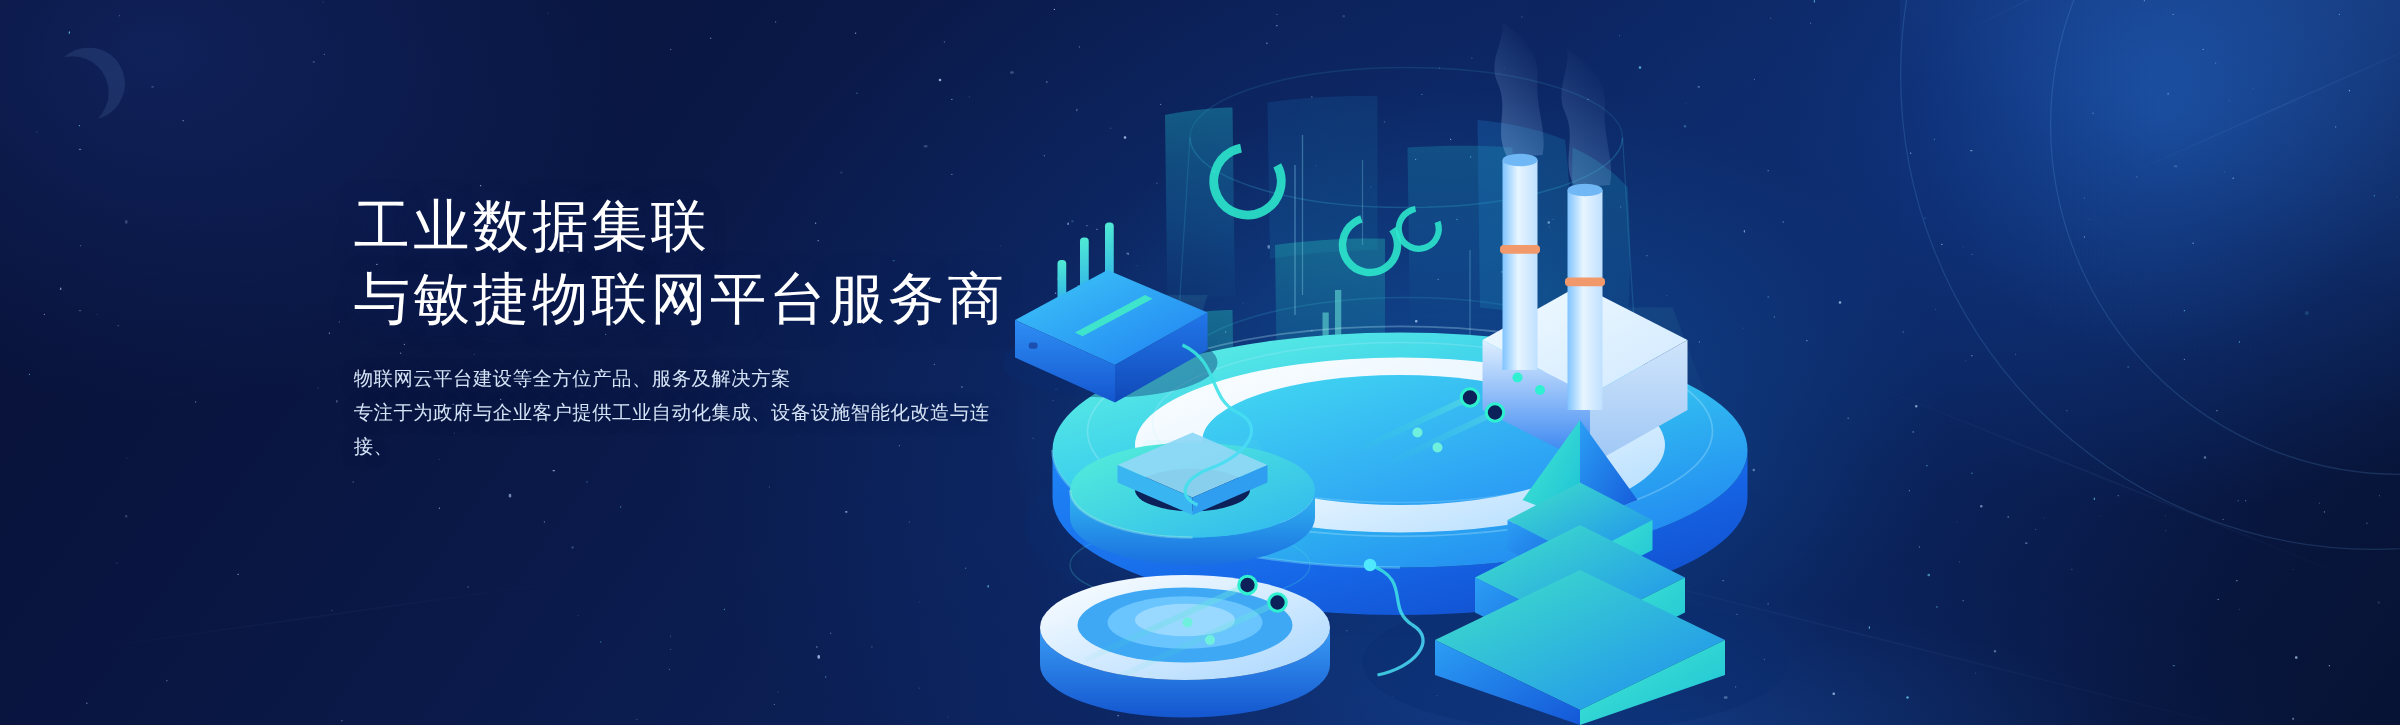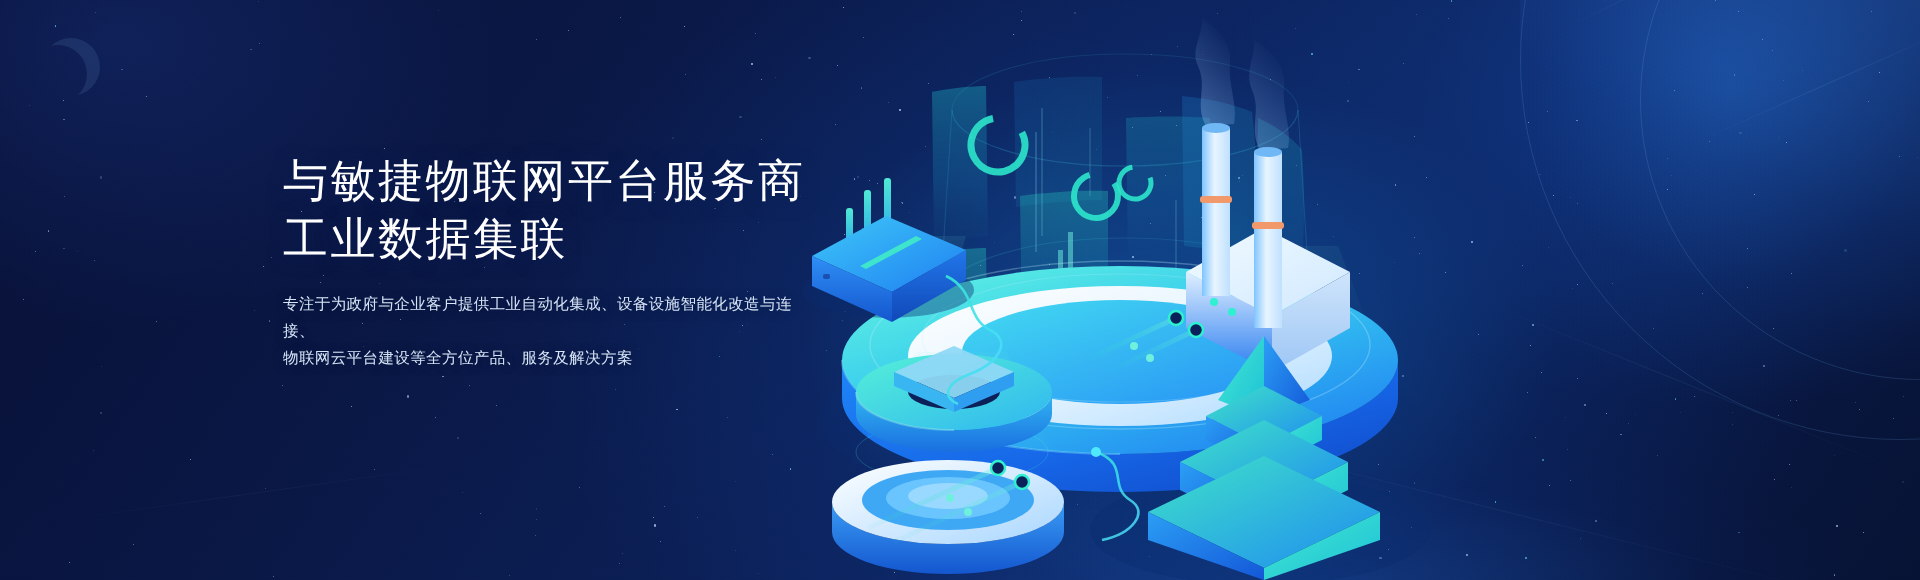--- a/index.html
+++ b/index.html
@@ -451,25 +451,25 @@
       <div class="streak" style="left: 1560px; top: 30px; width: 420px; opacity: 0.4; transform: rotate(-26deg);"></div>
       <div class="streak" style="left: 1700px; top: 140px; width: 300px; opacity: 0.28; transform: rotate(-24deg);"></div>
       <div class="streak" style="left: 1480px; top: 300px; width: 460px; opacity: 0.2; transform: rotate(22deg);"></div>
       <div class="streak" style="left: 1180px; top: 430px; width: 700px; opacity: 0.16; transform: rotate(14deg);"></div>
       <div class="streak" style="left: 60px; top: 520px; width: 420px; opacity: 0.12; transform: rotate(-8deg);"></div>
       <div class="glow-arc" style="left: 1520px; top: -320px; width: 760px; height: 760px;"></div>
       <div class="glow-arc" style="left: 1640px; top: -180px; width: 560px; height: 560px;"></div>
     </div>
 
   <div class="copy">
+    <div class="headline">工业数据集联</div>
     <div class="headline">与敏捷物联网平台服务商</div>
-    <div class="headline">工业数据集联</div>
     <div class="subcopy">
+      <div>物联网云平台建设等全方位产品、服务及解决方案</div>
       <div>专注于为政府与企业客户提供工业自动化集成、设备设施智能化改造与连接、</div>
-      <div>物联网云平台建设等全方位产品、服务及解决方案</div>
     </div>
   </div>
 
   <div class="art">
   <svg width="1130" height="580" viewBox="0 0 1130 580" xmlns="http://www.w3.org/2000/svg">
     <defs>
       <linearGradient id="gHoloPanel" x1="0" y1="0" x2="0" y2="1">
         <stop offset="0%" stop-color="#1fb7c8" stop-opacity=".50"></stop>
         <stop offset="60%" stop-color="#1b8fbe" stop-opacity=".30"></stop>
         <stop offset="100%" stop-color="#14557f" stop-opacity=".10"></stop>

